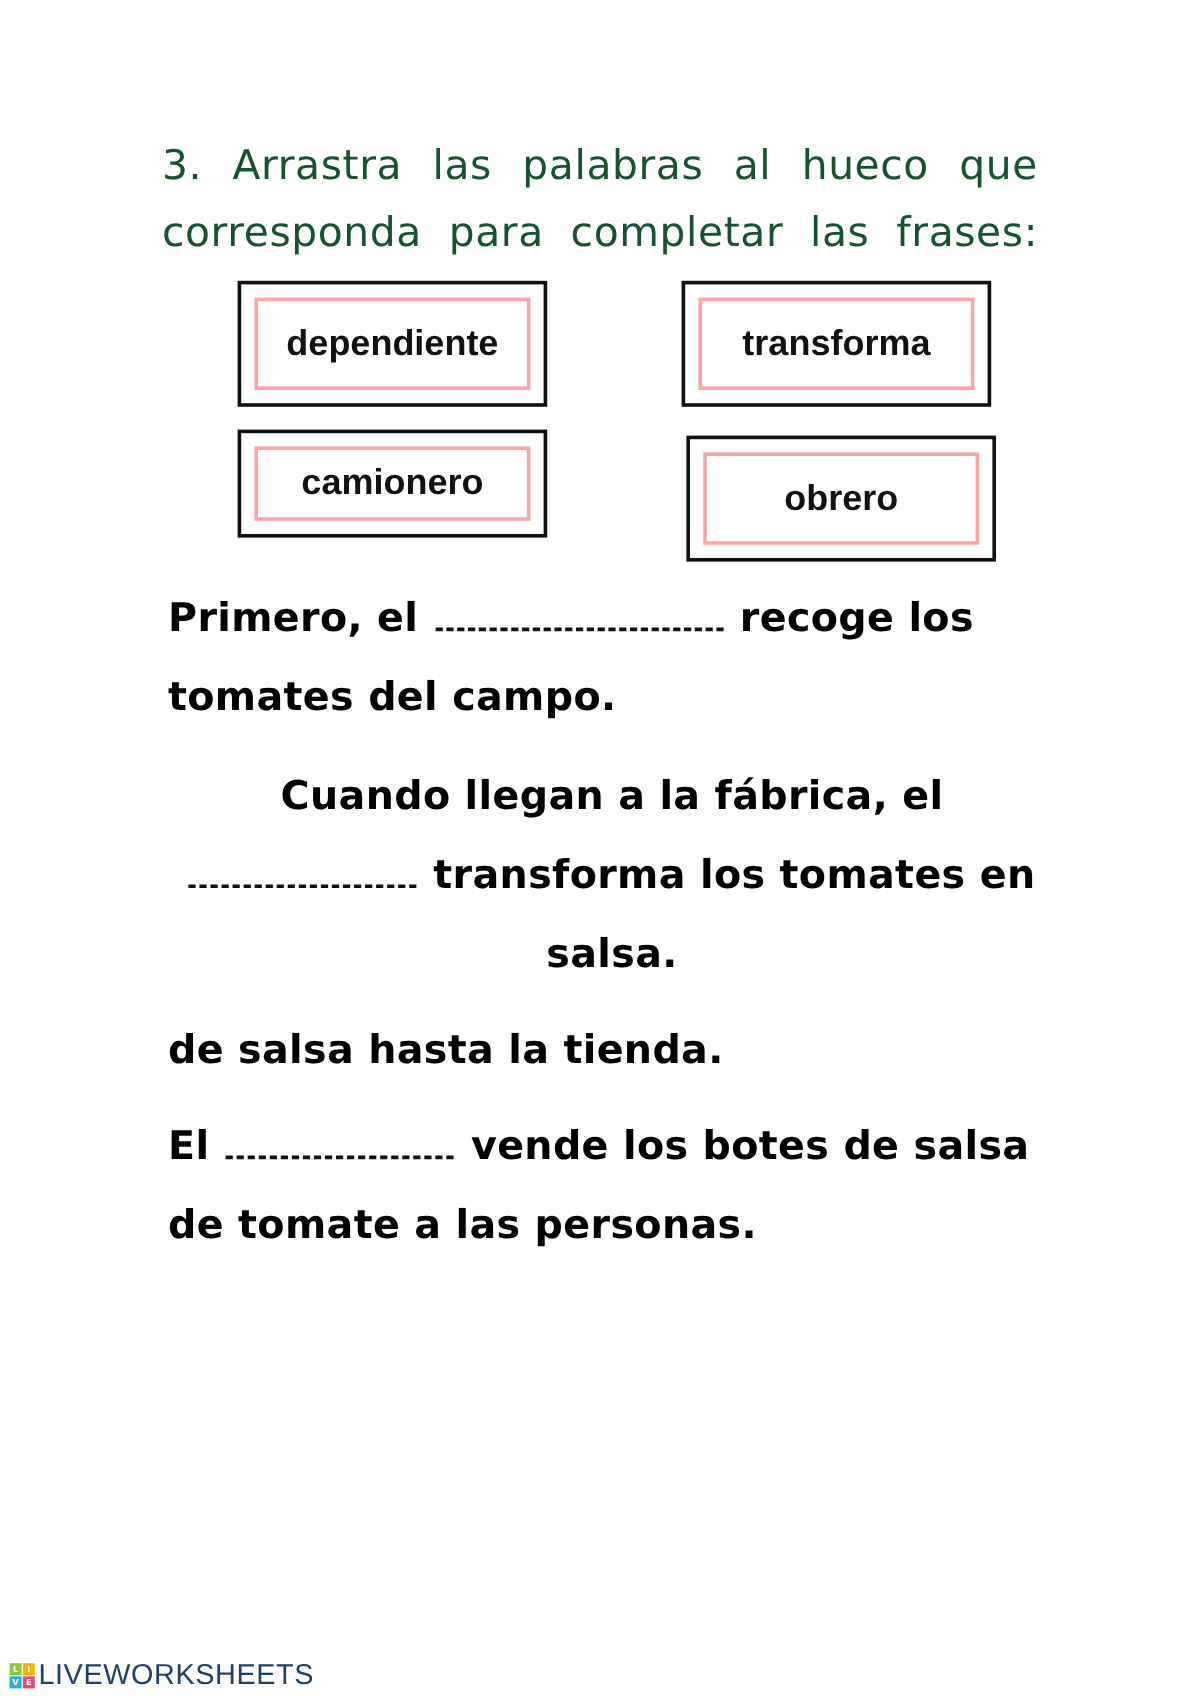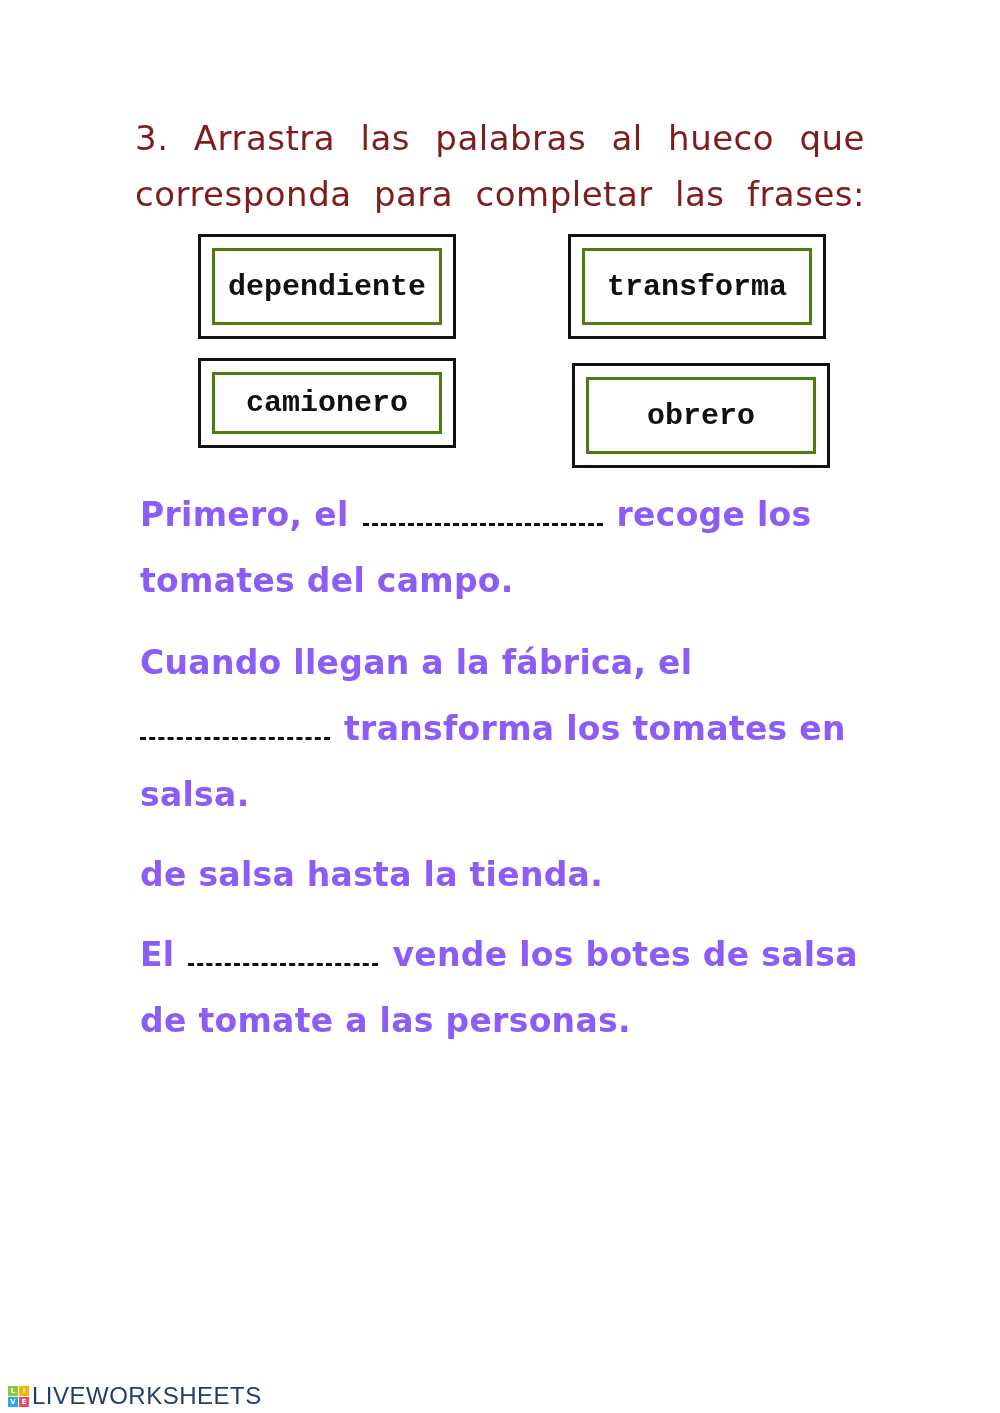--- a/index.html
+++ b/index.html
@@ -3,37 +3,37 @@
   <meta charset="utf-8">
   <style>
     html, body { margin: 0; padding: 0; }
     body {
       width: 1000px; height: 1413px; background: #ffffff;
       position: relative; overflow: hidden;
       font-family: "DejaVu Sans", sans-serif;
     }
     .title {
       position: absolute; left: 135px; top: 110px; width: 730px;
-      color: #7f1d1d; font-size: 34px; line-height: 56px;
+      color: #14532d; font-size: 34px; line-height: 56px;
       text-align: justify; text-align-last: justify;
       font-family: "DejaVu Sans", sans-serif; letter-spacing: 0.5px;
     }
     .title .line { display: block; text-align: justify; text-align-last: justify; }
     .card {
       position: absolute; border: 3px solid #111; background: #fff;
       box-sizing: border-box;
     }
     .card .inner {
       position: absolute; left: 11px; top: 11px; right: 11px; bottom: 11px;
-      border: 3px solid #4d7c0f; display: flex; align-items: center; justify-content: center;
+      border: 3px solid #fca5a5; display: flex; align-items: center; justify-content: center;
       font-size: 30px; font-weight: bold; color: #111;
-      font-family: Liberation Mono, monospace;
+      font-family: Liberation Sans, sans-serif;
     }
     .sentences { position: absolute; left: 140px; top: 482px; width: 740px; }
-    .sentence { font-size: 33px; color: #8b5cf6; font-weight: bold;
+    .sentence { font-size: 33px; color: #000000; font-weight: bold;
       font-family: "DejaVu Sans", sans-serif; letter-spacing: 0.3px; }
     .sentence .ln { display: block; height: 66px; line-height: 66px; white-space: nowrap; }
     .gap { display: inline-block; border-bottom: 3px dashed #111; vertical-align: baseline; height: 22px; margin: 0 14px; }
     .logo { position: absolute; left: 8px; top: 1382px; display: flex; align-items: center; }
     .logo .icon { display: grid; grid-template-columns: 10px 10px; grid-template-rows: 10px 10px; gap: 1px; margin-right: 3px; }
     .logo .icon span { display: block; font-size: 7px; color: #fff; text-align: center; line-height: 10px; font-weight: bold; }
     .logo .txt { font-size: 24px; font-weight: normal; color: #1d3f6e; letter-spacing: 0.5px; font-family: "Liberation Sans", sans-serif; }
   </style>
 </head>
 <body>
@@ -54,21 +54,21 @@
 </div>
 <div class="card" style="left:572px;top:363px;width:258px;height:105px;">
   <div class="inner">obrero</div>
 </div>
 
 <div class="sentences">
   <div class="sentence" style="margin-bottom:16px;">
     <span class="ln"><span>Primero, el</span><span class="gap" style="width:240px;"></span><span>recoge los</span></span>
     <span class="ln"><span>tomates del campo.</span></span>
   </div>
-  <div class="sentence" style="margin-bottom:14px;">
+  <div class="sentence" style="margin-bottom:14px;text-align:center;">
     <span class="ln"><span>Cuando llegan a la fábrica, el</span></span>
     <span class="ln"><span class="gap" style="width:190px;margin-left:0;"></span><span>transforma los tomates en</span></span>
     <span class="ln"><span>salsa.</span></span>
   </div>
   <div class="sentence" style="margin-bottom:14px;">
     <span class="ln"><span>de salsa hasta la tienda.</span></span>
   </div>
   <div class="sentence">
     <span class="ln"><span>El</span><span class="gap" style="width:190px;"></span><span>vende los botes de salsa</span></span>
     <span class="ln"><span>de tomate a las personas.</span></span>

